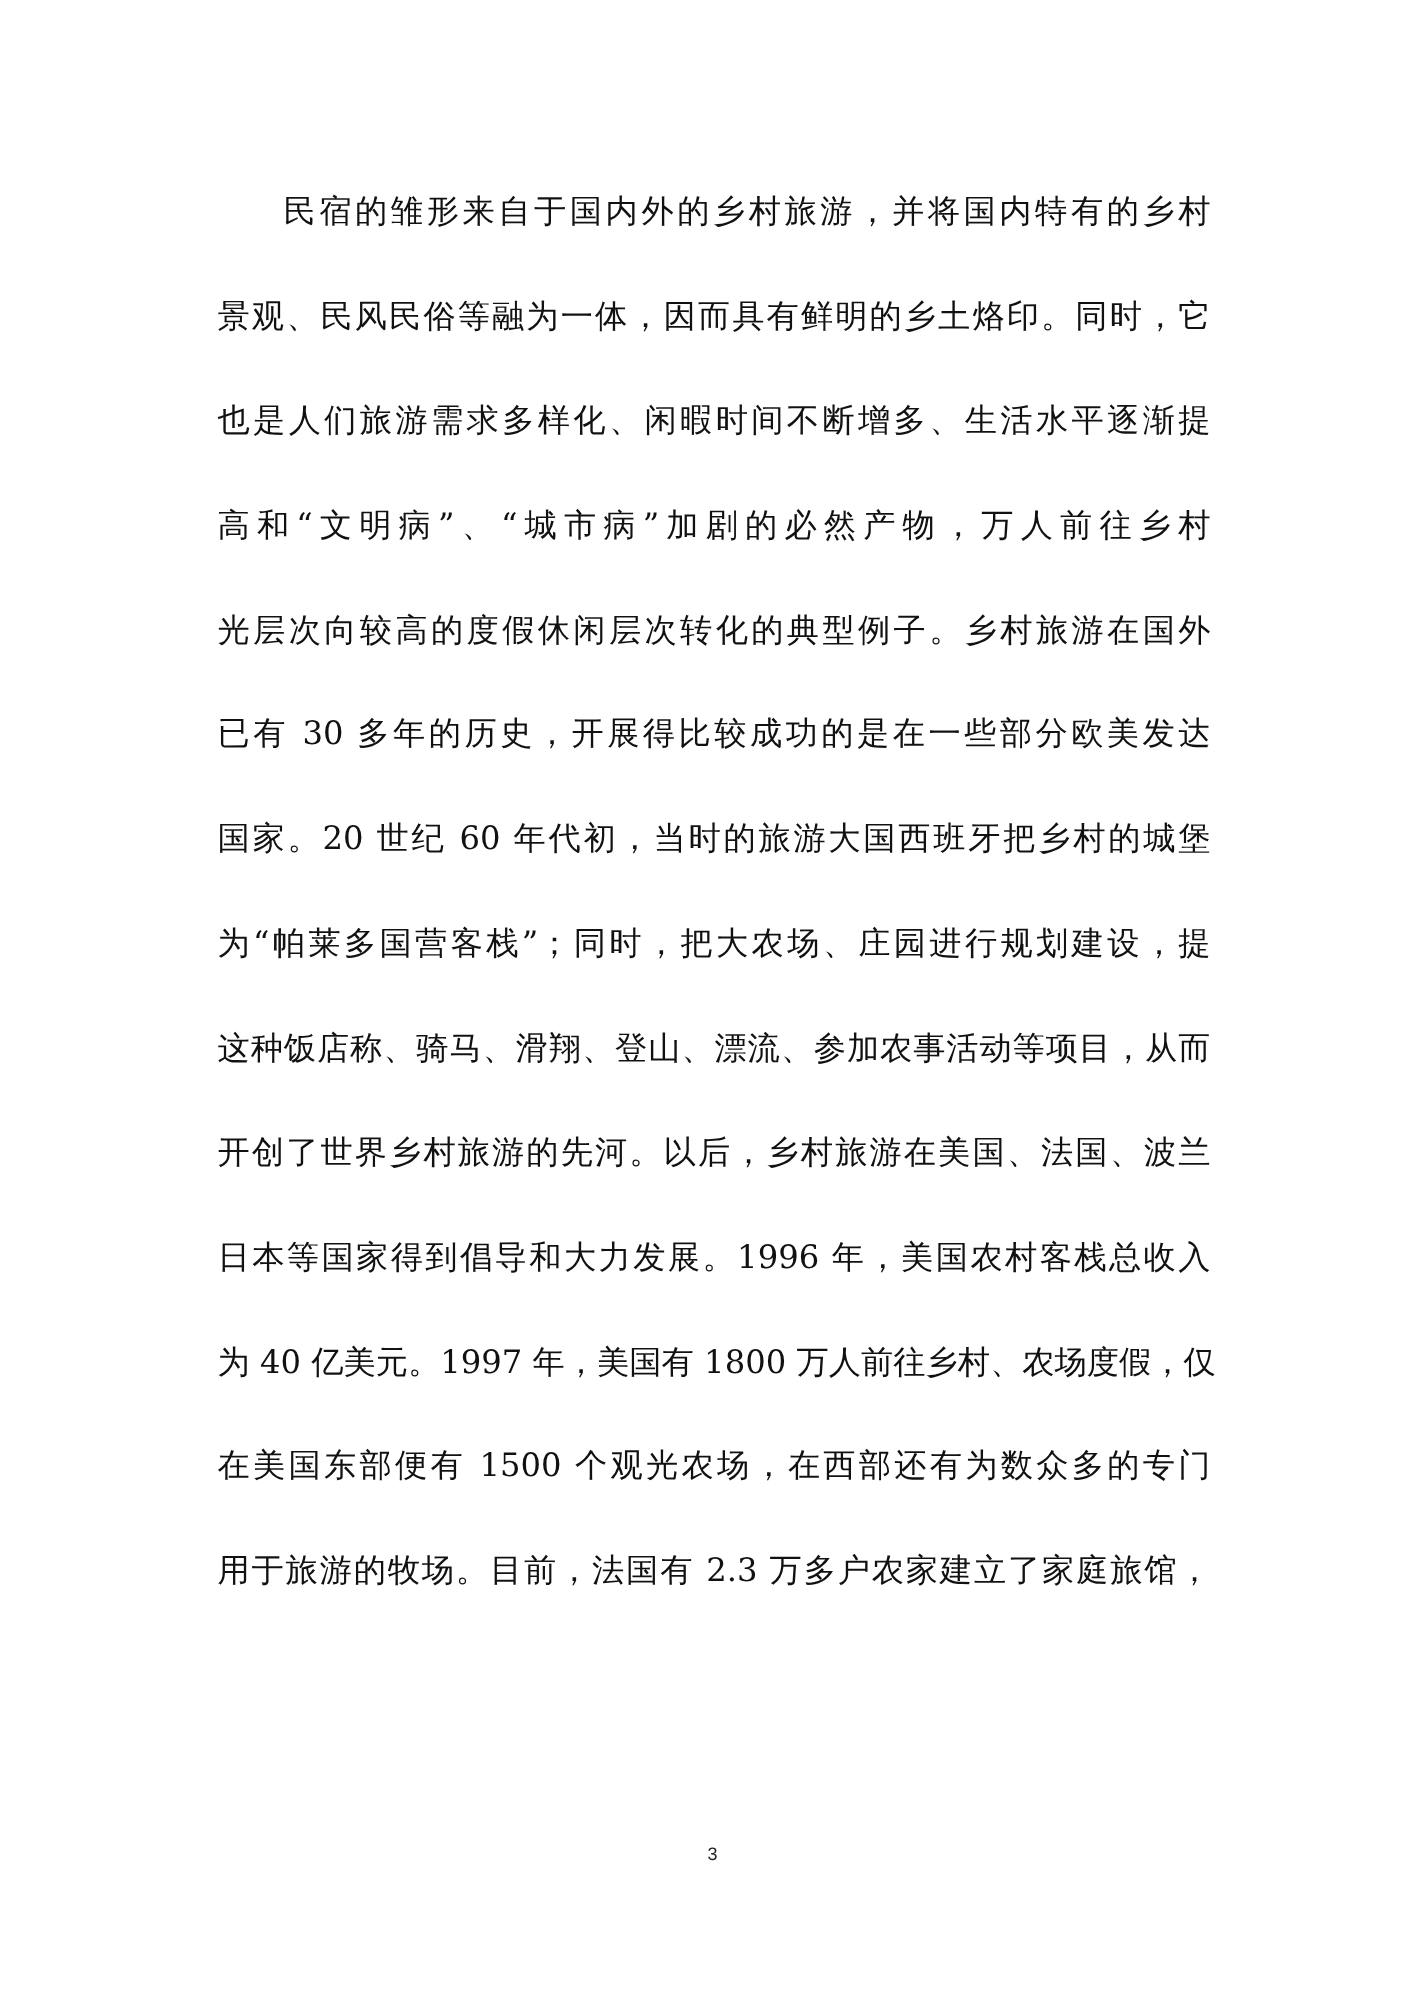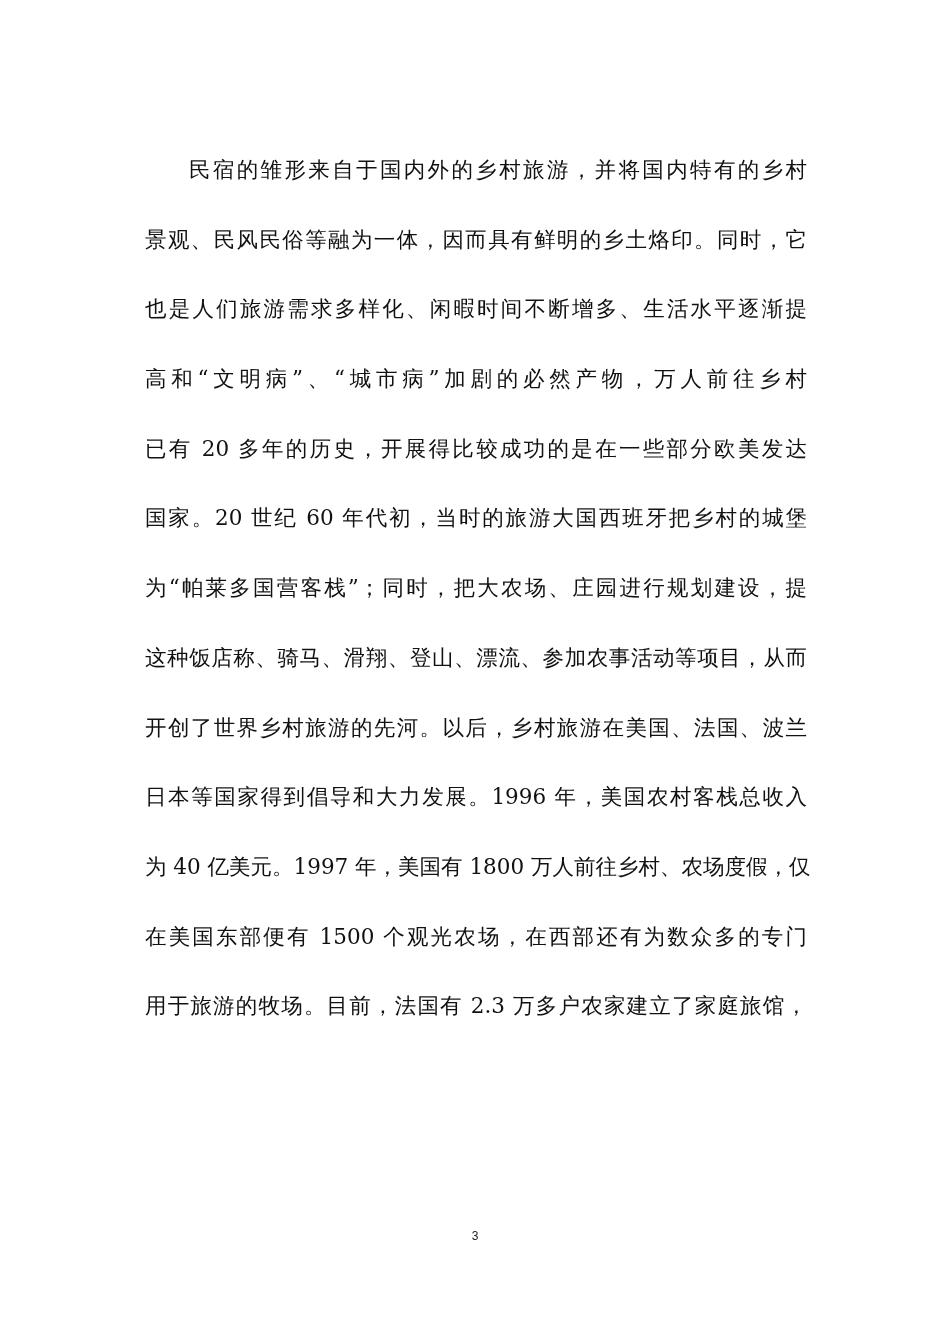--- a/index.html
+++ b/index.html
@@ -34,21 +34,20 @@
       height: 69.7px;
       line-height: 34px;
       font-size: 21.5px;
       white-space: nowrap;
       text-align: justify;
       text-align-last: justify;
       letter-spacing: 0px;
     }
     .line.first {
       padding-left: 44px;
-      margin-top: 28px;
     }
     .page-number {
       position: absolute;
       left: 0;
       width: 950px;
       top: 1229px;
       text-align: center;
       font-family: "Liberation Sans", "DejaVu Sans", sans-serif;
       font-size: 12px;
       color: #222222;
@@ -56,21 +55,22 @@
   </style>
 </head>
 <body>
 
 <div class="page">
   <div class="body-text">
     <span class="line first">民宿的雏形来自于国内外的乡村旅游，并将国内特有的乡村</span>
     <span class="line">景观、民风民俗等融为一体，因而具有鲜明的乡土烙印。同时，它</span>
     <span class="line">也是人们旅游需求多样化、闲暇时间不断增多、生活水平逐渐提</span>
     <span class="line">高和“文明病”、“城市病”加剧的必然产物，万人前往乡村</span>
-    <span class="line">已有 20 多年的历史，开展得比较成功的是在一些部分欧美发达</span>
+    <span class="line">光层次向较高的度假休闲层次转化的典型例子。乡村旅游在国外</span>
+    <span class="line">已有 30 多年的历史，开展得比较成功的是在一些部分欧美发达</span>
     <span class="line">国家。20 世纪 60 年代初，当时的旅游大国西班牙把乡村的城堡</span>
     <span class="line">为“帕莱多国营客栈”；同时，把大农场、庄园进行规划建设，提</span>
     <span class="line">这种饭店称、骑马、滑翔、登山、漂流、参加农事活动等项目，从而</span>
     <span class="line">开创了世界乡村旅游的先河。以后，乡村旅游在美国、法国、波兰</span>
     <span class="line">日本等国家得到倡导和大力发展。1996 年，美国农村客栈总收入</span>
     <span class="line">为 40 亿美元。1997 年，美国有 1800 万人前往乡村、农场度假，仅</span>
     <span class="line">在美国东部便有 1500 个观光农场，在西部还有为数众多的专门</span>
     <span class="line">用于旅游的牧场。目前，法国有 2.3 万多户农家建立了家庭旅馆，</span>
   </div>
   <div class="page-number">3</div>

